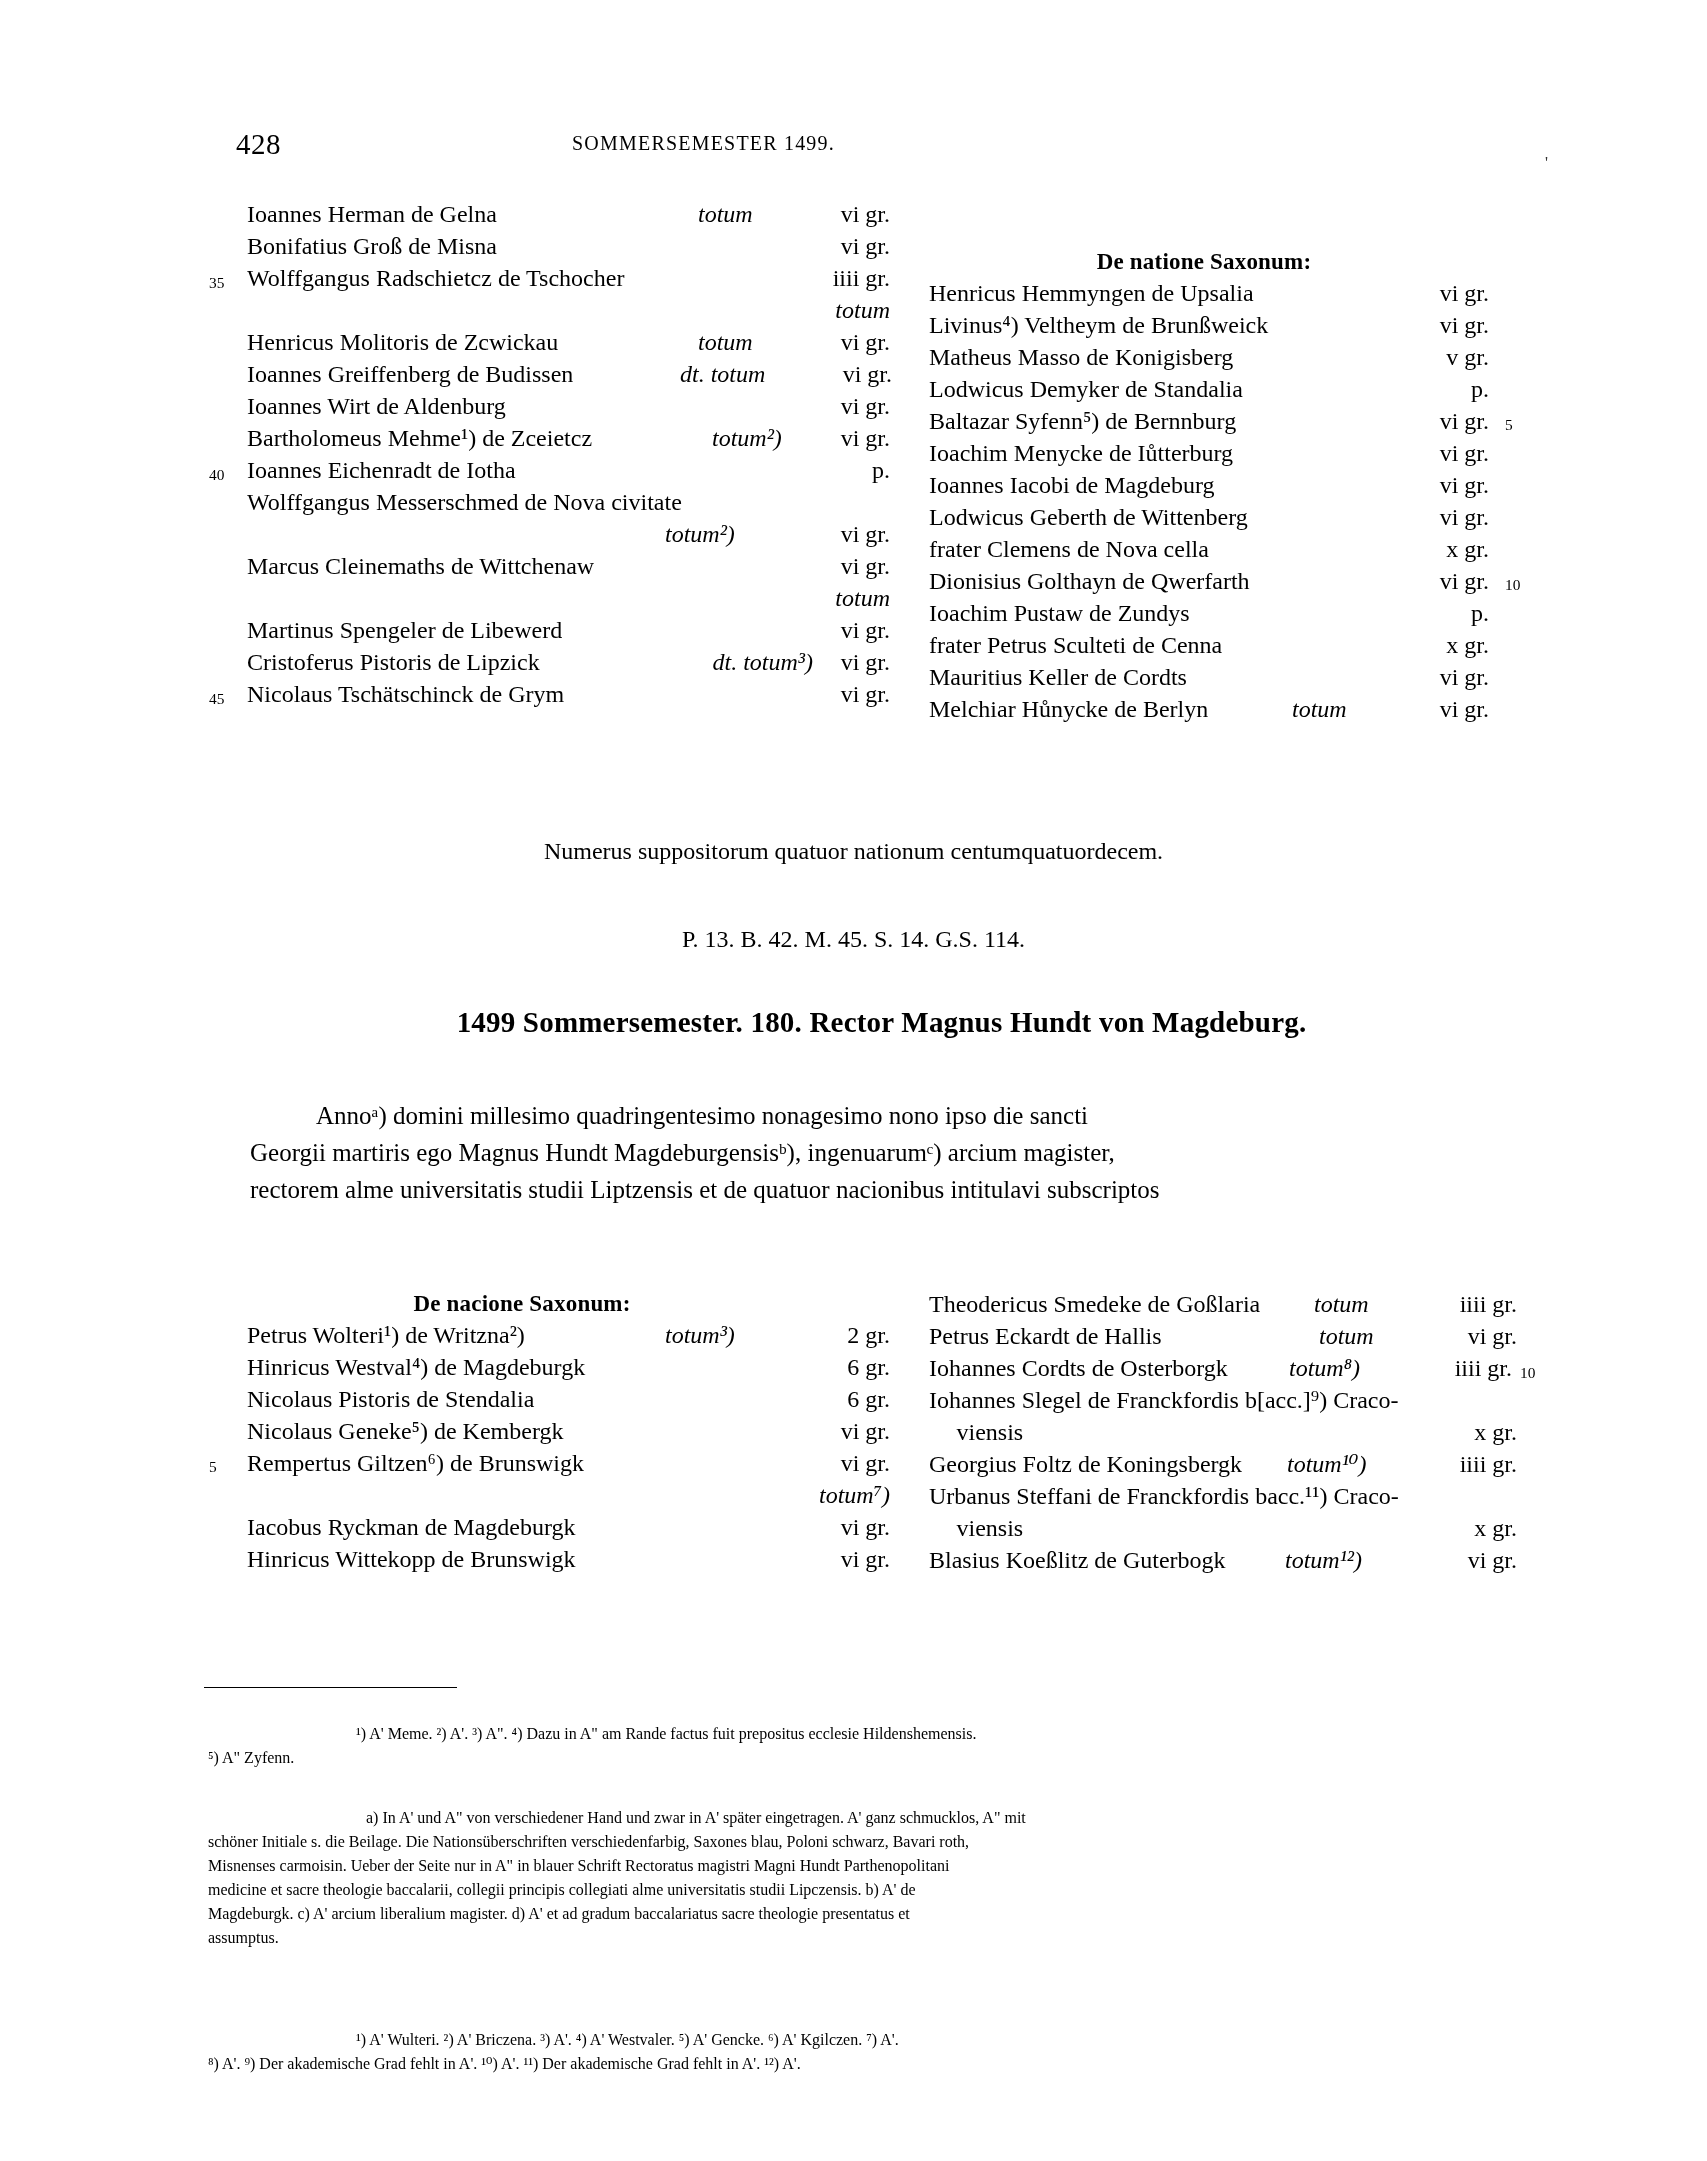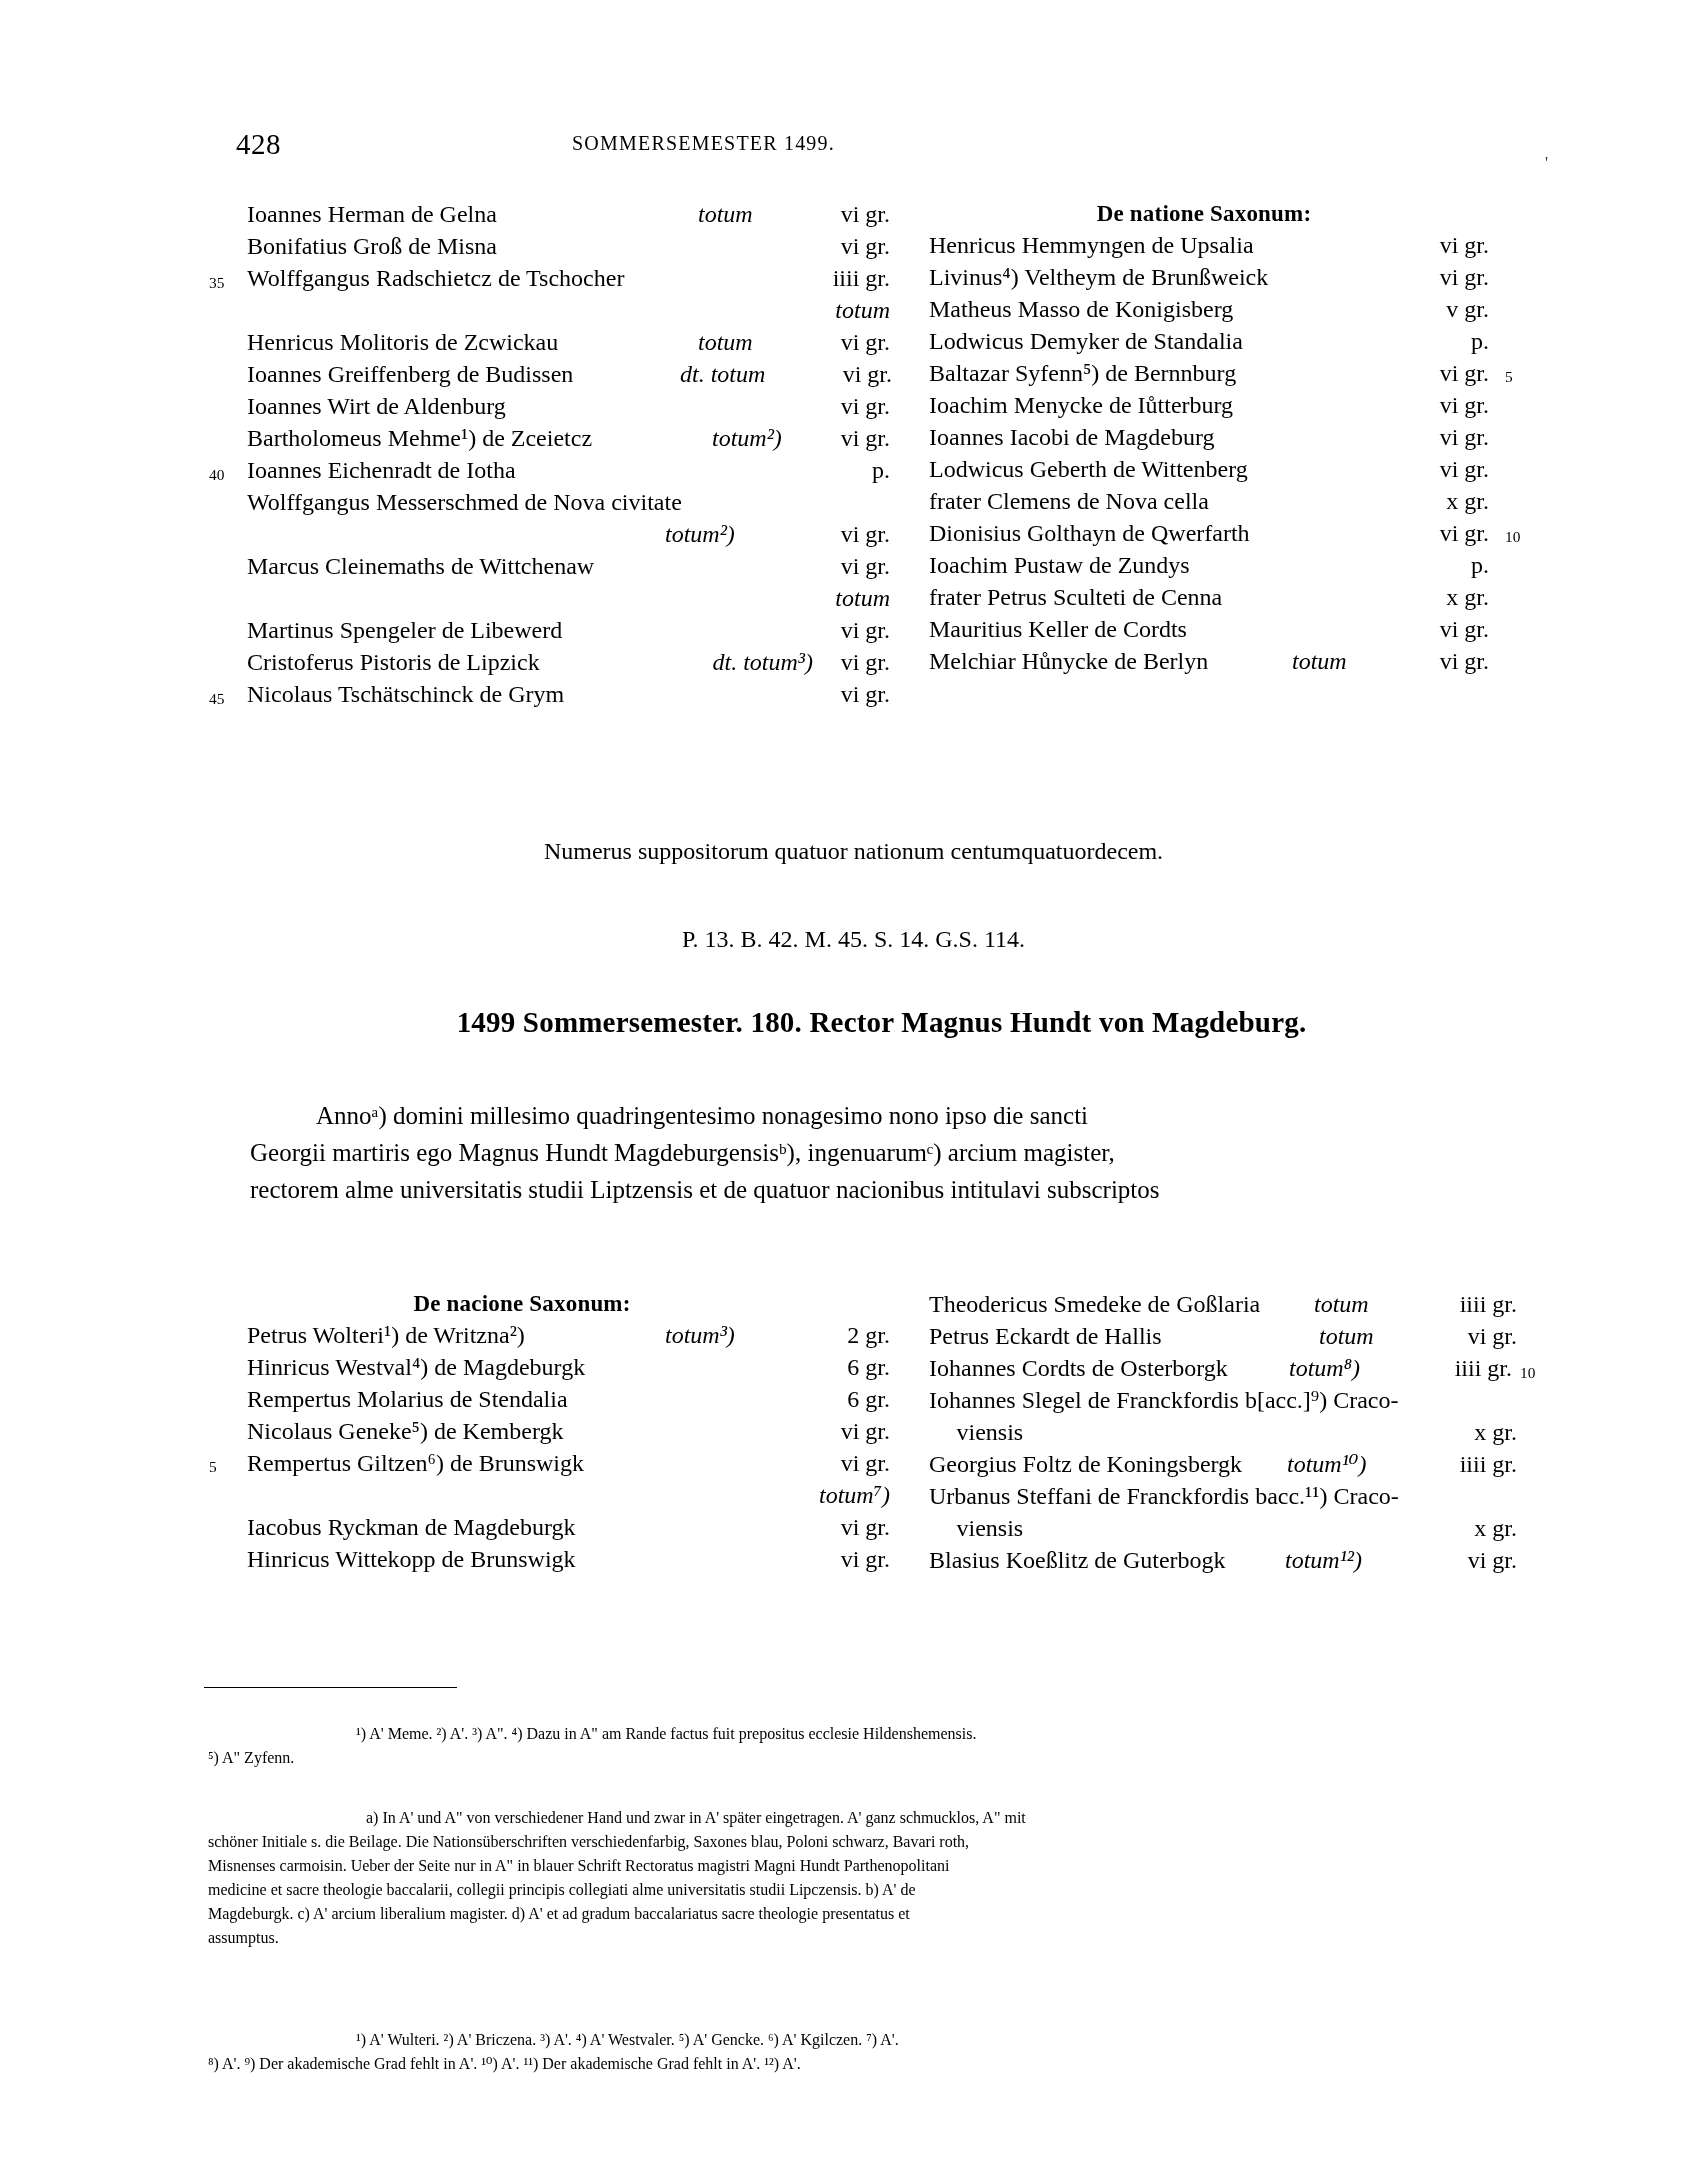--- a/index.html
+++ b/index.html
@@ -231,21 +231,21 @@
 
     <div class="row">
       <span class="lineno">45</span>
       <span class="nm">Nicolaus Tschätschinck de Grym</span>
       <span class="amt" style="left:550px; width:93px;">vi gr.</span>
     </div>
   </div>
 
   <div class="col" style="left:929px; top:202px; width:616px;">
 
-    <div class="nat-head" style="width:550px; margin-bottom:7.7px;">De natione Saxonum:</div>
+    <div class="nat-head" style="width:550px; margin-bottom:7.7px;margin-top:48px;">De natione Saxonum:</div>
 
     <div class="row">
       <span class="nm">Henricus Hemmyngen de Upsalia</span>
       <span class="amt" style="left:456px; width:104px;">vi gr.</span>
     </div>
     <div class="row">
       <span class="nm">Livinus⁴) Veltheym de Brunßweick</span>
       <span class="amt" style="left:456px; width:104px;">vi gr.</span>
     </div>
     <div class="row">
@@ -319,21 +319,21 @@
     <div class="row">
       <span class="nm">Petrus Wolteri¹) de Writzna²)</span>
       <span class="amt it" style="left:418px; width:126px; text-align:left;">totum³)</span>
       <span class="amt" style="left:544px; width:99px;">2 gr.</span>
     </div>
     <div class="row">
       <span class="nm">Hinricus Westval⁴) de Magdeburgk</span>
       <span class="amt" style="left:544px; width:99px;">6 gr.</span>
     </div>
     <div class="row">
-      <span class="nm">Rempertus Molarius de Stendalia</span>
+      <span class="nm">Nicolaus Pistoris de Stendalia</span>
       <span class="amt" style="left:544px; width:99px;">6 gr.</span>
     </div>
     <div class="row">
       <span class="nm">Nicolaus Geneke⁵) de Kembergk</span>
       <span class="amt" style="left:544px; width:99px;">vi gr.</span>
     </div>
     <div class="row">
       <span class="lineno">5</span>
       <span class="nm">Rempertus Giltzen⁶) de Brunswigk</span>
       <span class="amt" style="left:544px; width:99px;">vi gr.</span>

